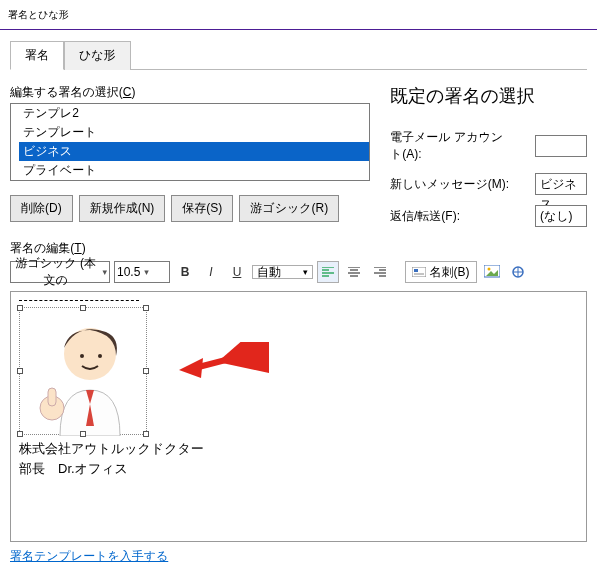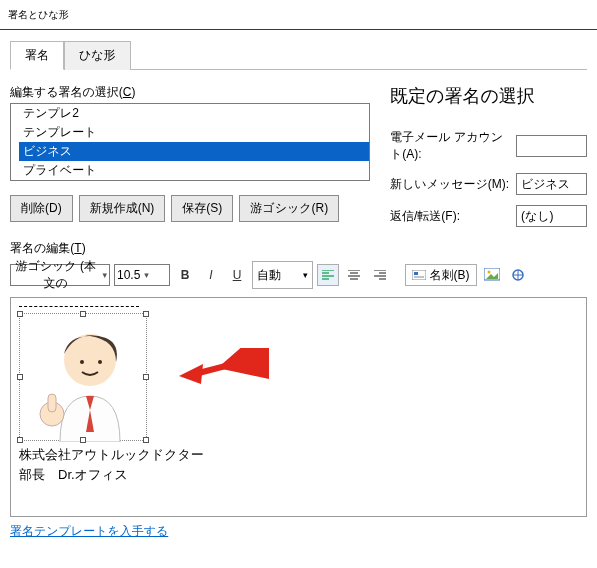--- a/index.html
+++ b/index.html
@@ -14,32 +14,32 @@
   .left-col{width:360px;}
   .right-col{flex:1;}
   .field-label{font-size:12px;margin-bottom:2px;}
   .field-label u{text-decoration:underline;}
   .sig-list{border:1px solid #7a7a7a;height:78px;background:#fff;overflow:auto;margin-top:2px;padding-left:8px;}
   .sig-item{padding:1px 4px;font-size:12px;cursor:default;}
   .sig-item.sel{background:#0a64c8;color:#fff;}
   .btn-row{display:flex;gap:6px;margin-top:14px;margin-bottom:14px;}
   .wbtn{border:1px solid #8a8a8a;background:#e9e9e9;padding:4px 10px;font-size:12px;cursor:default;}
   .right-col .rlabel{font-size:18px;margin-bottom:21px;}
-  .rrow{display:flex;align-items:center;margin-top:10px;gap:1px;}
+  .rrow{display:flex;align-items:center;margin-top:10px;gap:20px;}
   .rrow .lab{width:125px;font-size:12px;}
   .rrow .val{flex:1;border:1px solid #7a7a7a;background:#fff;height:22px;line-height:20px;padding:0 4px;font-size:12px;}
   .editor-block{margin-top:4px;}
   .toolbar{display:flex;align-items:center;gap:4px;margin-top:4px;margin-bottom:8px;text-align:center;}
   .tb-sel{border:1px solid #7a7a7a;height:22px;background:#fff;font-size:12px;padding:0 2px;display:flex;align-items:center;}
   .tb-sel .arrow{margin-left:4px;font-size:9px;color:#555;}
   .tb-btn{width:22px;height:22px;display:flex;align-items:center;justify-content:center;font-size:12px;color:#333;cursor:default;border:1px solid transparent;}
   .tb-btn.box{border:1px solid #adadad;background:#fff;}
-  .tb-color-sel{display:flex;align-items:center;border:1px solid #adadad;height:28px;padding:0 4px;background:#fff;font-size:12px;}
+  .tb-color-sel{display:flex;align-items:center;border:1px solid #adadad;height:14px;padding:0 4px;background:#fff;font-size:12px;}
   .tb-color-sel .arrow{margin-left:22px;font-size:9px;}
-  .sig-content{border:1px solid #999;padding:8px;height:220px;overflow:hidden;position:relative;}
+  .sig-content{border:1px solid #999;padding:8px;height:251px;overflow:hidden;position:relative;}
   .dash-line{border-top:1px dashed #000;height:1px;margin-bottom:6px;width:120px;}
   .img-frame{width:128px;height:128px;border:1px dotted #888;position:relative;background:#fff;}
   .handle{position:absolute;width:6px;height:6px;background:#fff;border:1px solid #555;}
   .handle.tl{top:-3px;left:-3px;} .handle.tr{top:-3px;right:-3px;}
   .handle.bl{bottom:-3px;left:-3px;} .handle.br{bottom:-3px;right:-3px;}
   .handle.tm{top:-3px;left:calc(50% - 3px);} .handle.bm{bottom:-3px;left:calc(50% - 3px);}
   .handle.ml{left:-3px;top:calc(50% - 3px);} .handle.mr{right:-3px;top:calc(50% - 3px);}
   .sig-text{font-size:13px;margin-top:4px;line-height:1.5;}
   .link{color:#0066cc;text-decoration:underline;font-size:12px;margin-top:6px;display:inline-block;cursor:default;}
   .red-arrow{position:absolute;left:168px;top:50px;}

